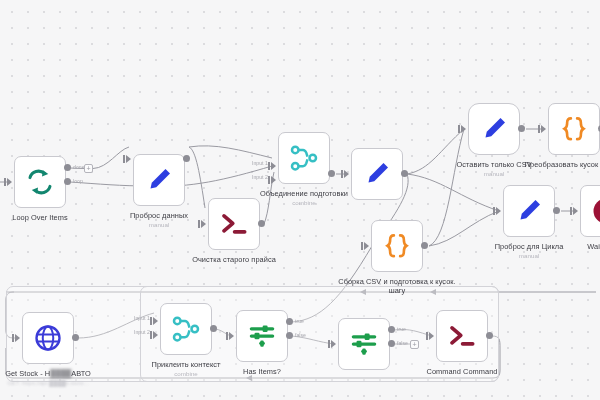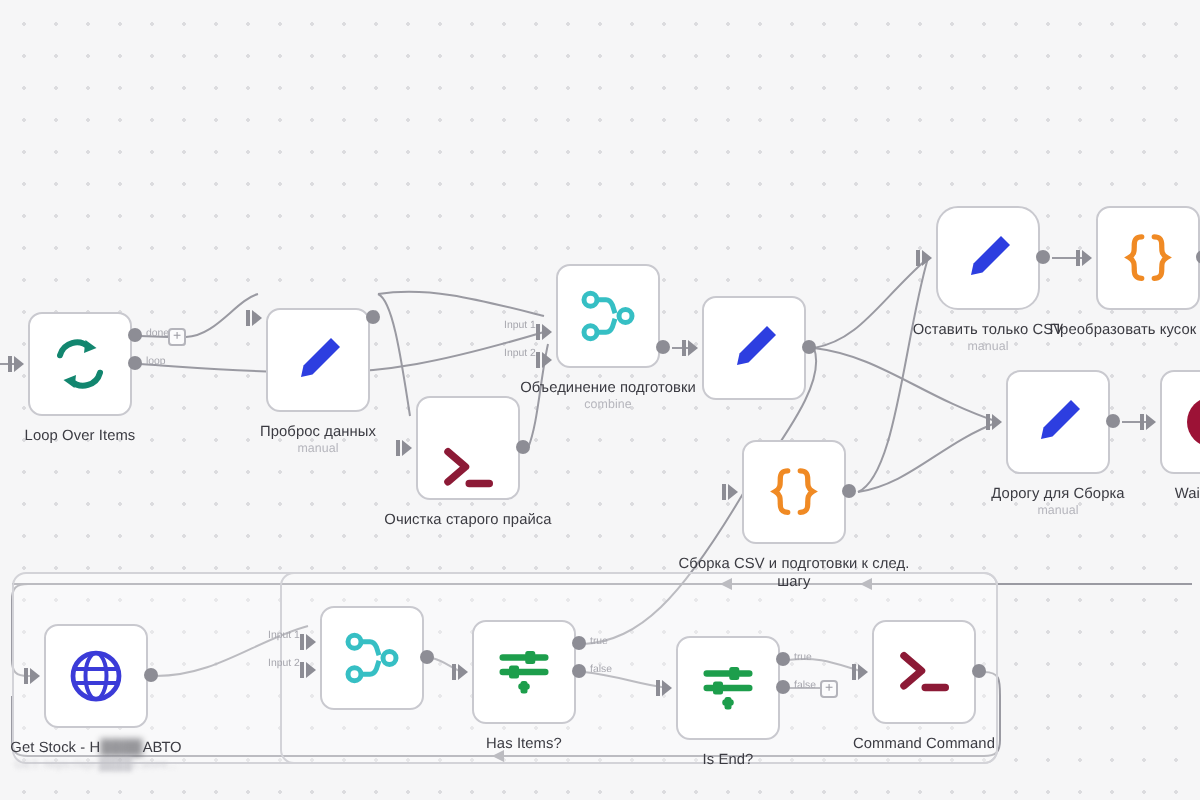--- a/index.html
+++ b/index.html
@@ -216,21 +216,21 @@
       <path d="M4.6 20.6h15" stroke="#2d3ee0" stroke-width="0" fill="none"></path>
     </svg>
     <div class="node-label">
       <span>Проброс данных</span>
       <span class="node-sub">manual</span>
     </div>
   </div>
   <div class="port-in" style="left:126px; top:155px;"></div>
   <div class="port-out" style="left:183px; top:155px;"></div>
 
-  <div class="node" style="left:208px; top:198px;align-items:flex-end;">
+  <div class="node" style="left:208px; top:198px;">
     <svg class="node-icon" viewBox="0 0 24 24">
       <path d="M4 5.5L11 11.5L4 17.5" fill="none" stroke="#8c1a36" stroke-width="3" stroke-linecap="round" stroke-linejoin="round"></path>
       <path d="M12.5 18.2h8" fill="none" stroke="#8c1a36" stroke-width="3" stroke-linecap="round"></path>
     </svg>
     <div class="node-label">Очистка старого прайса</div>
   </div>
   <div class="port-in" style="left:201px; top:220px;"></div>
   <div class="port-out" style="left:258px; top:220px;"></div>
 
   <div class="node" style="left:278px; top:132px;align-items:center;">
@@ -258,21 +258,21 @@
     </svg>
   </div>
   <div class="port-in" style="left:344px; top:170px;"></div>
   <div class="port-out" style="left:401px; top:170px;"></div>
 
   <div class="node" style="left:371px; top:220px;">
     <svg class="node-icon" viewBox="0 0 24 24">
       <path d="M9.5 3.5c-2.6 0-3 1.4-3 3.4 0 2 .2 3.6-2 4.9 2.2 1.3 2 2.9 2 4.9 0 2 .4 3.4 3 3.4" fill="none" stroke="#f08a24" stroke-width="2.1" stroke-linecap="round"></path>
       <path d="M14.5 3.5c2.6 0 3 1.4 3 3.4 0 2-.2 3.6 2 4.9-2.2 1.3-2 2.9-2 4.9 0 2-.4 3.4-3 3.4" fill="none" stroke="#f08a24" stroke-width="2.1" stroke-linecap="round"></path>
     </svg>
-    <div class="node-label">Сборка CSV и подготовки к след. шагу</div>
+    <div class="node-label">Сборка CSV и подготовка к кусок. шагу</div>
   </div>
   <div class="port-in" style="left:364px; top:242px;"></div>
   <div class="port-out" style="left:421px; top:242px;"></div>
 
   <div class="node" style="left:468px; top:103px;border-radius:11px;">
     <svg class="node-icon" viewBox="0 0 24 24">
       <path d="M17.2 3.2l3.6 3.6-11 11-4.6 1 1-4.6z" fill="#2d3ee0"></path>
     </svg>
     <div class="node-label">
       <span>Оставить только CSV</span>
@@ -290,21 +290,21 @@
     <div class="node-label">Преобразовать кусок файл1</div>
   </div>
   <div class="port-in" style="left:541px; top:125px;"></div>
   <div class="port-out" style="left:598px; top:125px;"></div>
 
   <div class="node" style="left:503px; top:185px;">
     <svg class="node-icon" viewBox="0 0 24 24">
       <path d="M17.2 3.2l3.6 3.6-11 11-4.6 1 1-4.6z" fill="#2d3ee0"></path>
     </svg>
     <div class="node-label">
-      <span>Дорогу для Сборка</span>
+      <span>Проброс для Цикла</span>
       <span class="node-sub">manual</span>
     </div>
   </div>
   <div class="port-in" style="left:496px; top:207px;"></div>
   <div class="port-out" style="left:553px; top:207px;"></div>
 
   <div class="node" style="left:580px; top:185px;">
     <svg class="node-icon" viewBox="0 0 24 24">
       <circle cx="12" cy="12" r="10" fill="#9c1236"></circle>
       <path d="M12 6.2v6.2l4 2.4" fill="none" stroke="#ffffff" stroke-width="2" stroke-linecap="round"></path>
@@ -328,20 +328,24 @@
   <div class="port-out" style="left:72px; top:334px;"></div>
 
   <div class="node" style="left:160px; top:303px;">
     <svg class="node-icon" viewBox="0 0 24 24">
       <circle cx="5" cy="5.5" r="2.6" fill="none" stroke="#36bfc4" stroke-width="2"></circle>
       <circle cx="5" cy="18.5" r="2.6" fill="none" stroke="#36bfc4" stroke-width="2"></circle>
       <circle cx="19" cy="12" r="2.6" fill="none" stroke="#36bfc4" stroke-width="2"></circle>
       <path d="M7.6 5.5h3.6c1.4 0 2 .8 2.6 2.2l1 3.2" fill="none" stroke="#36bfc4" stroke-width="2"></path>
       <path d="M7.6 18.5h3.6c1.4 0 2-.8 2.6-2.2l1-3.2" fill="none" stroke="#36bfc4" stroke-width="2"></path>
     </svg>
+    <div class="node-label">
+      <span>Приклеить контекст</span>
+      <span class="node-sub">combine</span>
+    </div>
   </div>
   <div class="port-in" style="left:153px; top:317px;"></div>
   <div class="port-in" style="left:153px; top:331px;"></div>
   <div class="port-label" style="left:134px; top:315px;">Input 1</div>
   <div class="port-label" style="left:134px; top:329px;">Input 2</div>
   <div class="port-out" style="left:210px; top:325px;"></div>
 
   <div class="node" style="left:236px; top:310px;">
     <svg class="node-icon" viewBox="0 0 24 24">
       <path d="M3.5 6.2h17" stroke="#1d9e4c" stroke-width="2.6" stroke-linecap="round"></path>
@@ -361,21 +365,20 @@
 
   <div class="node" style="left:338px; top:318px;">
     <svg class="node-icon" viewBox="0 0 24 24">
       <path d="M3.5 6.2h17" stroke="#1d9e4c" stroke-width="2.6" stroke-linecap="round"></path>
       <rect x="12.5" y="3.6" width="4" height="5.2" rx="1" fill="#1d9e4c"></rect>
       <path d="M3.5 12h17" stroke="#1d9e4c" stroke-width="2.6" stroke-linecap="round"></path>
       <rect x="6" y="9.4" width="4" height="5.2" rx="1" fill="#1d9e4c"></rect>
       <path d="M11 17.8h2" stroke="#1d9e4c" stroke-width="2.6" stroke-linecap="round"></path>
       <rect x="10.6" y="15.6" width="2.8" height="5" rx="1" fill="#1d9e4c"></rect>
     </svg>
-    <div class="node-label">Is End?</div>
   </div>
   <div class="port-in" style="left:331px; top:340px;"></div>
   <div class="port-out" style="left:388px; top:326px;"></div>
   <div class="port-out" style="left:388px; top:340px;"></div>
   <div class="port-label" style="left:397px; top:326px;">true</div>
   <div class="port-label" style="left:397px; top:340px;">false</div>
   <div class="plus-btn" style="left:410px; top:340px;">+</div>
 
   <div class="node" style="left:436px; top:310px;">
     <svg class="node-icon" viewBox="0 0 24 24">

